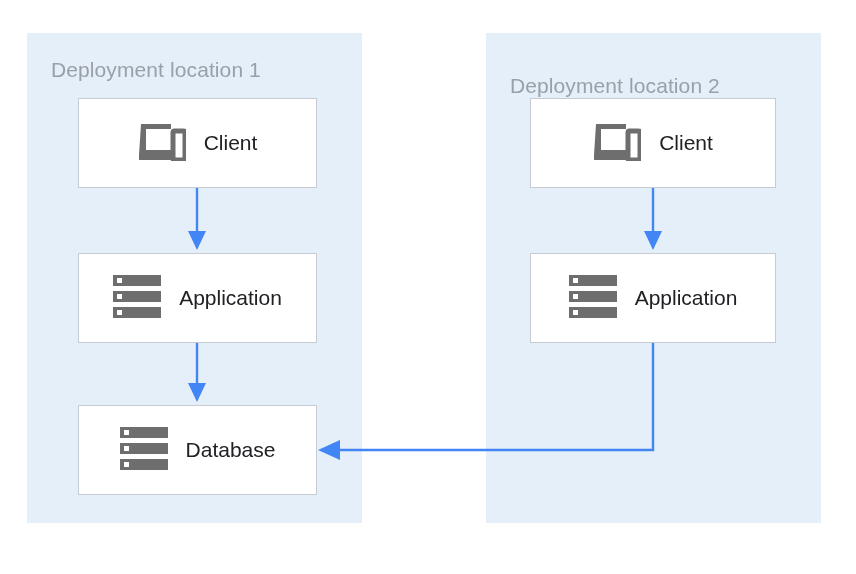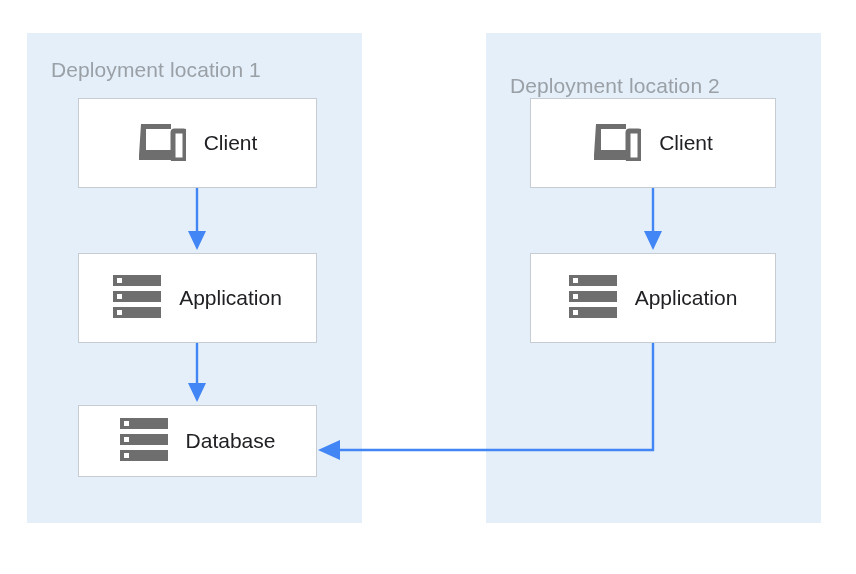--- a/index.html
+++ b/index.html
@@ -127,21 +127,21 @@
           <rect x="0" y="17" width="48" height="11" fill="#6E6E6E"></rect>
           <rect x="4" y="20" width="5" height="5" fill="#ffffff"></rect>
           <rect x="0" y="33" width="48" height="11" fill="#6E6E6E"></rect>
           <rect x="4" y="36" width="5" height="5" fill="#ffffff"></rect>
         </svg>
       </span>
       <span class="node-label">Application</span>
     </div>
   </div>
 
-  <div class="node" style="left:78px; top:405px; width:239px; height:72px;">
+  <div class="node" style="left:78px; top:405px; width:239px; height:90px;">
     <div class="node-inner">
       <span class="icon">
         <svg width="48" height="44" viewBox="0 0 48 44" xmlns="http://www.w3.org/2000/svg">
           <rect x="0" y="1" width="48" height="11" fill="#6E6E6E"></rect>
           <rect x="4" y="4" width="5" height="5" fill="#ffffff"></rect>
           <rect x="0" y="17" width="48" height="11" fill="#6E6E6E"></rect>
           <rect x="4" y="20" width="5" height="5" fill="#ffffff"></rect>
           <rect x="0" y="33" width="48" height="11" fill="#6E6E6E"></rect>
           <rect x="4" y="36" width="5" height="5" fill="#ffffff"></rect>
         </svg>

